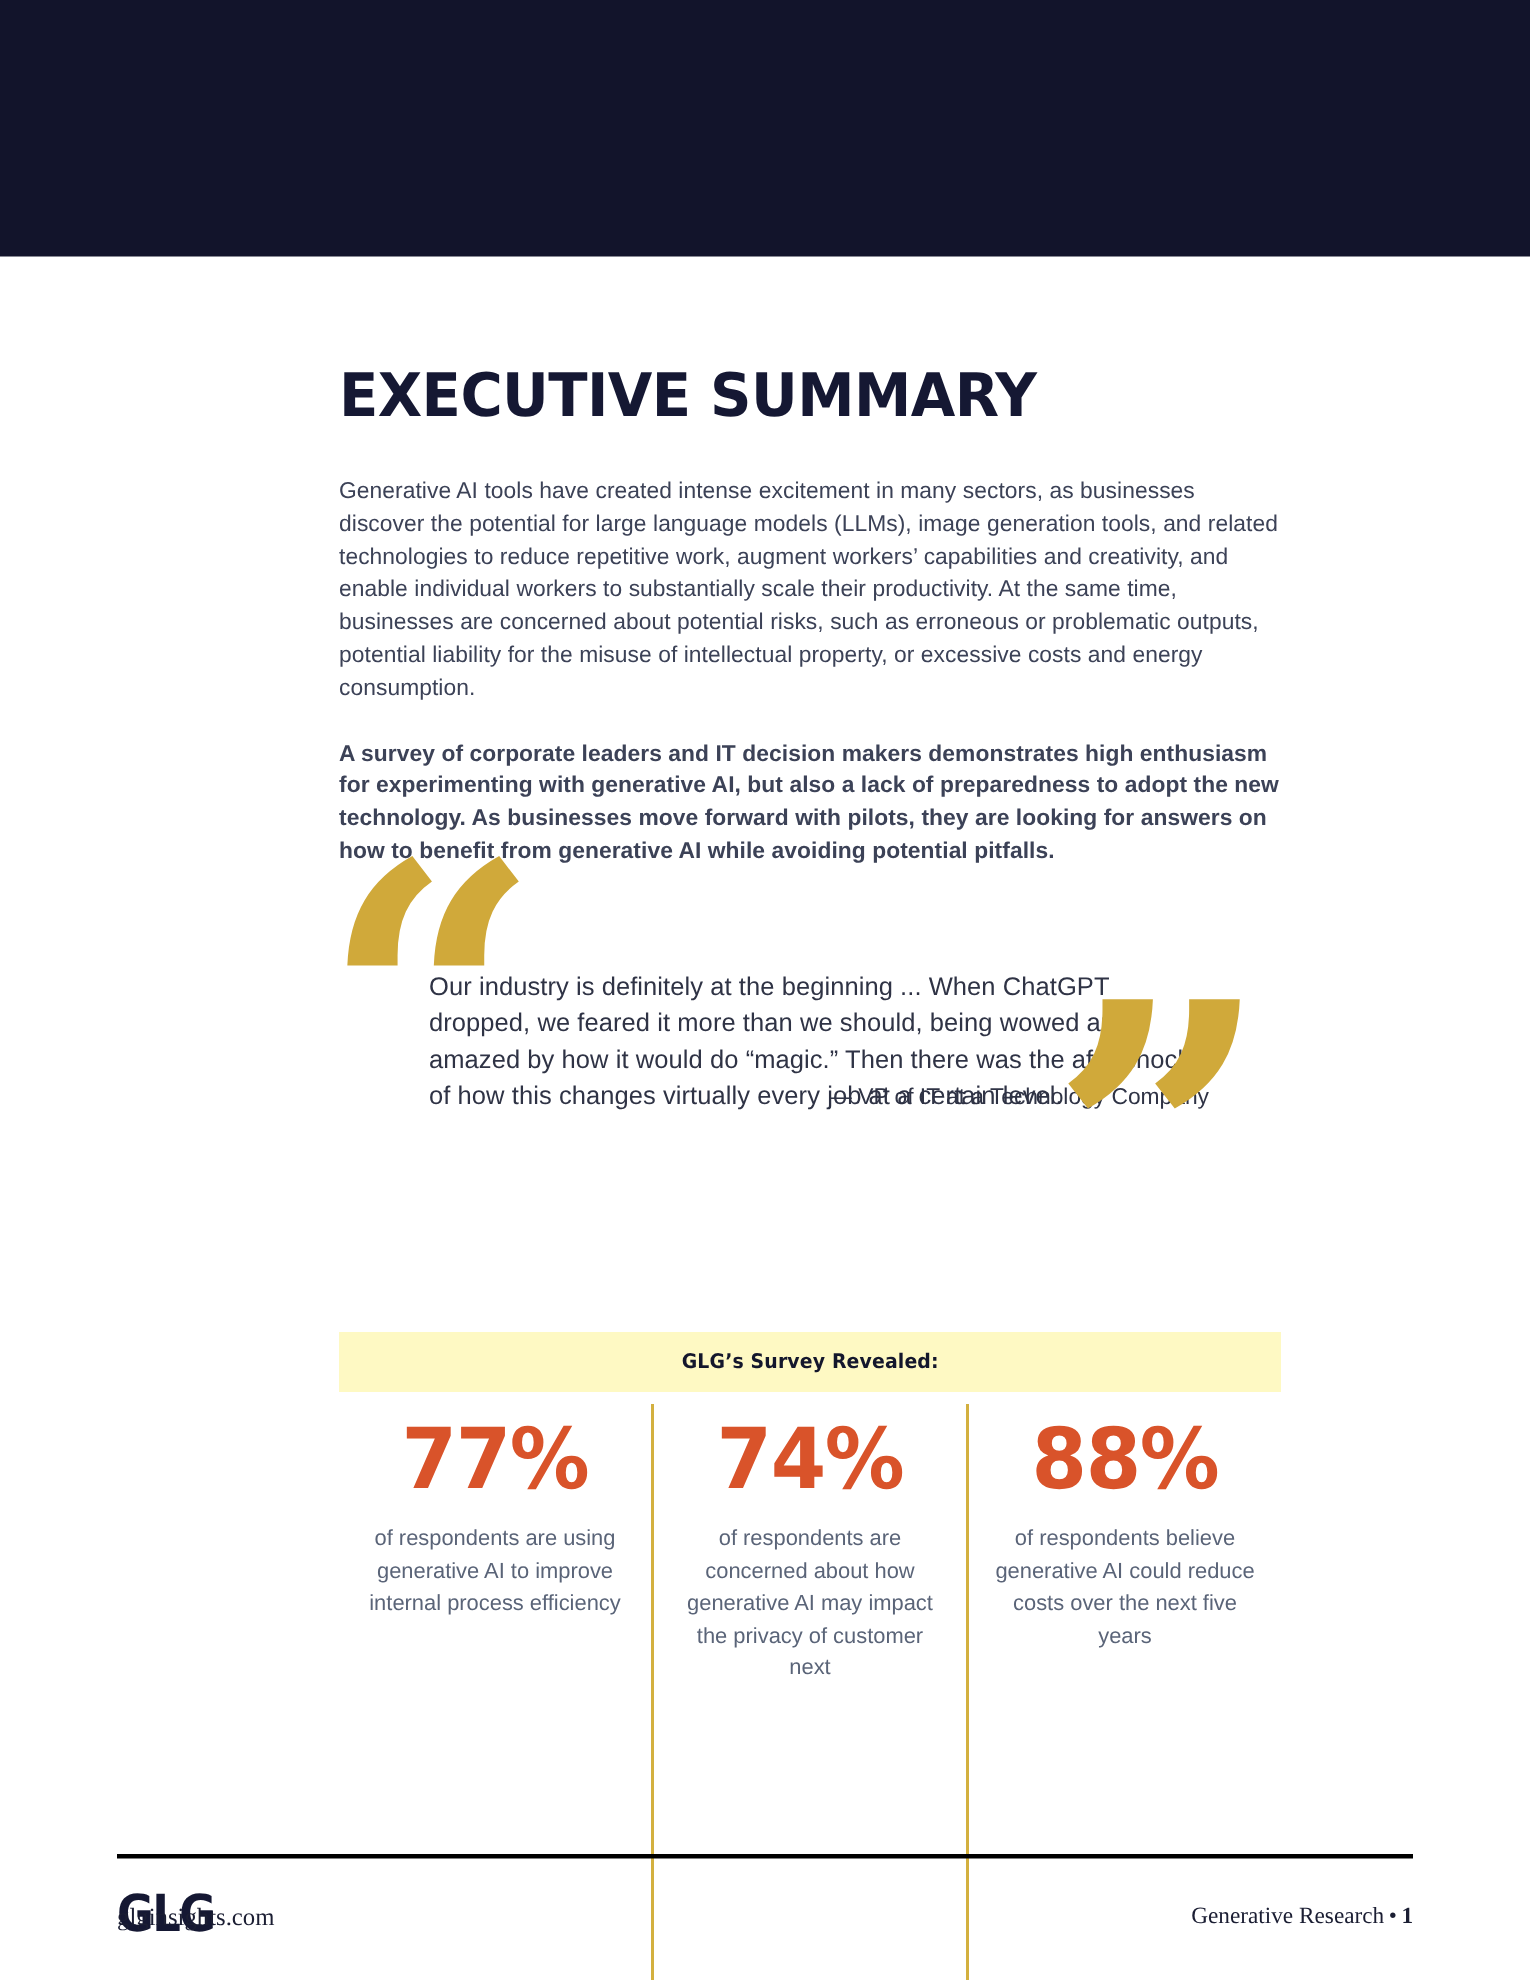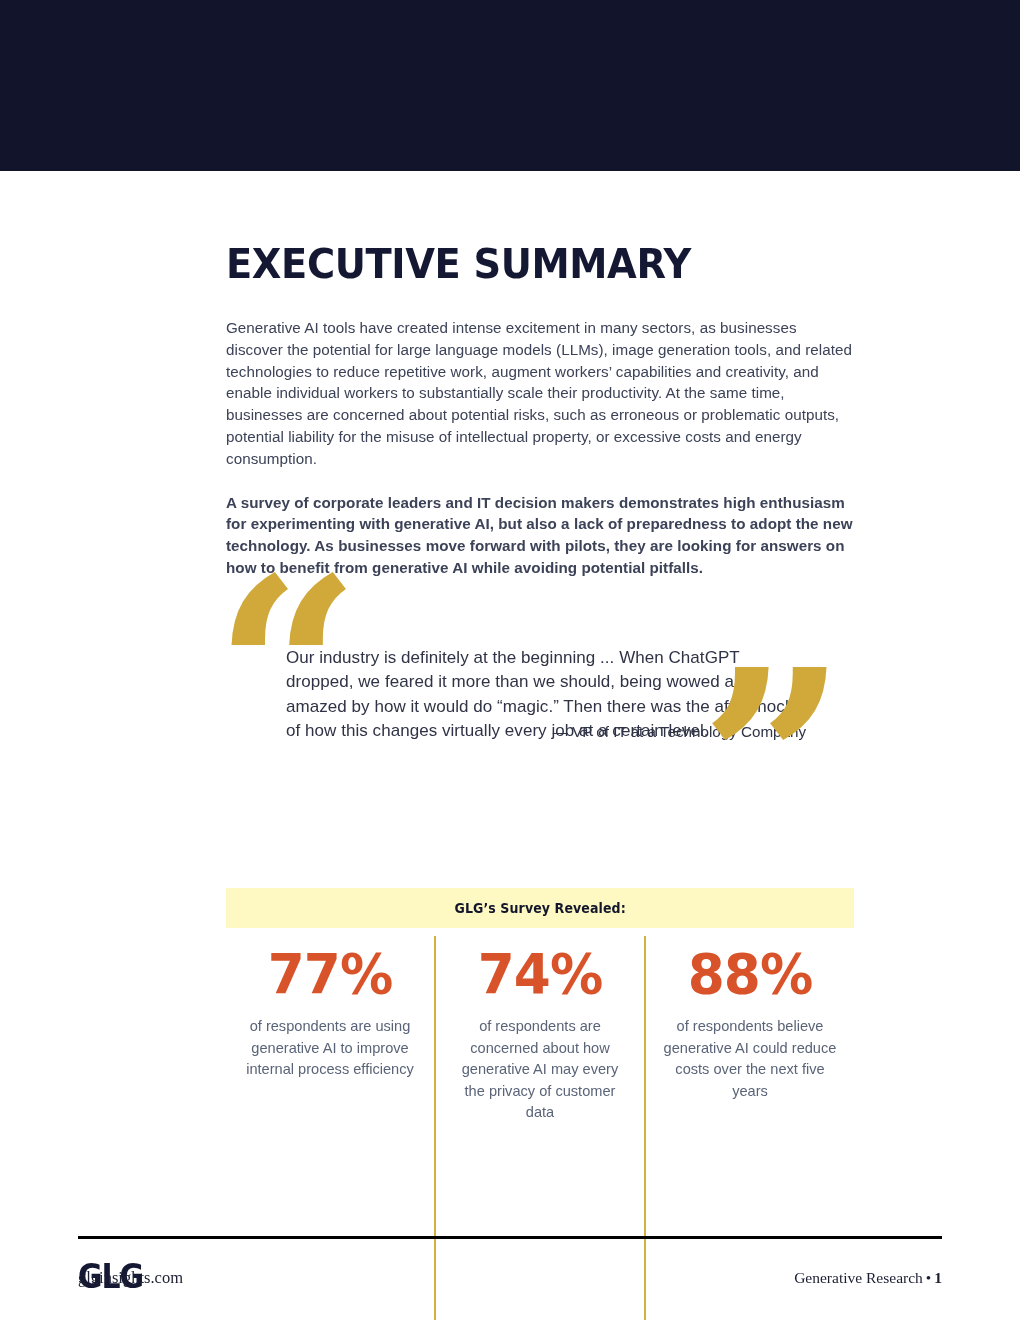--- a/index.html
+++ b/index.html
@@ -222,21 +222,21 @@
   <div class="stats-banner">
     <span class="stats-banner-label">GLG’s Survey Revealed:</span>
   </div>
   <div class="stats-row">
     <div class="stat">
       <div class="stat-value">77%</div>
       <div class="stat-caption">of respondents are using generative AI to improve internal process efficiency</div>
     </div>
     <div class="stat">
       <div class="stat-value">74%</div>
-      <div class="stat-caption">of respondents are concerned about how generative AI may every the privacy of customer data</div>
+      <div class="stat-caption">of respondents are concerned about how generative AI may impact the privacy of customer next</div>
       <div class="stat-divider-pad"></div>
     </div>
     <div class="stat">
       <div class="stat-value">88%</div>
       <div class="stat-caption">of respondents believe generative AI could reduce costs over the next five years</div>
     </div>
   </div>
 </div>
 
 <div class="footer-rule"></div>

